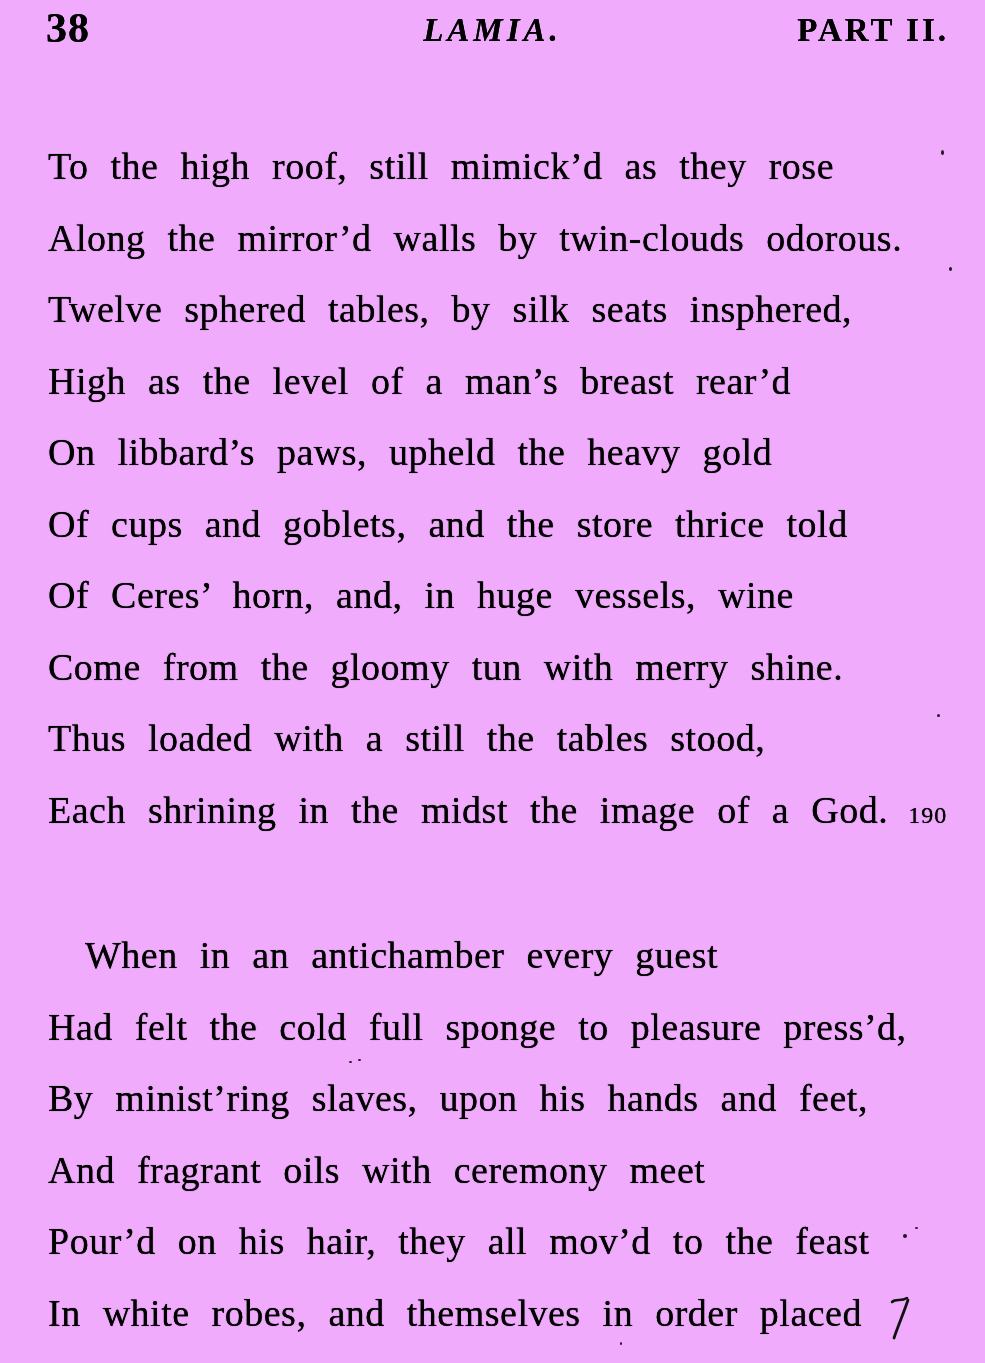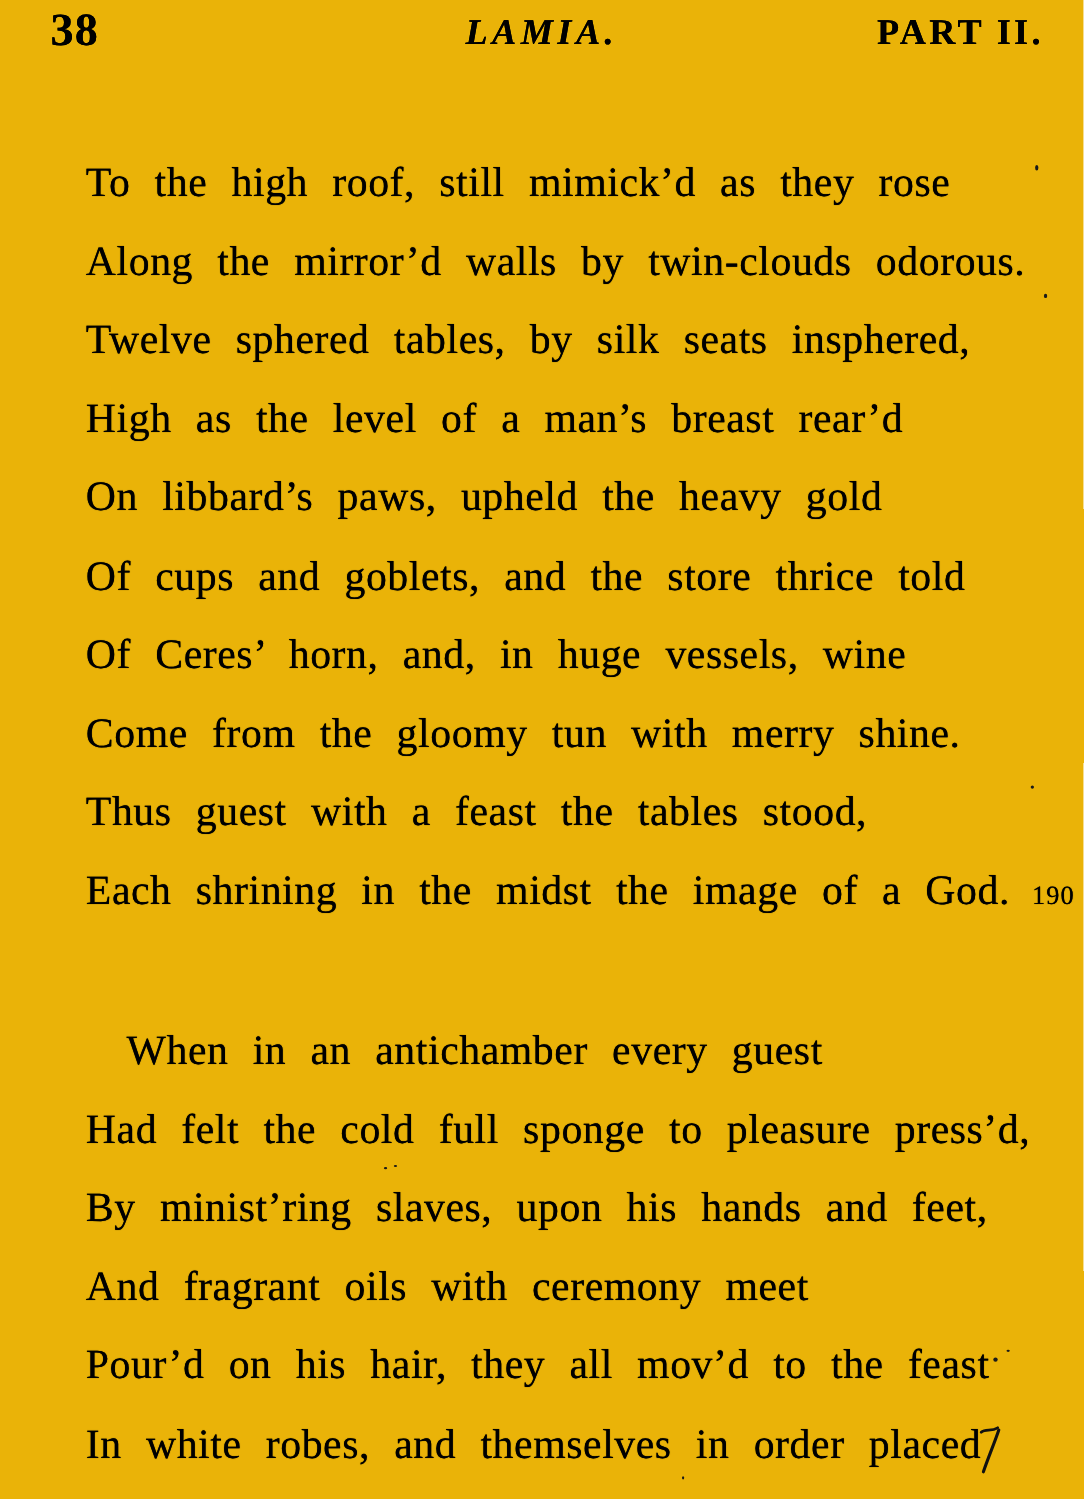--- a/index.html
+++ b/index.html
@@ -4,21 +4,21 @@
 <style>
   html, body {
     margin: 0;
     padding: 0;
     background: #ffffff;
   }
   .page {
     position: relative;
     width: 985px;
     height: 1363px;
-    background: #eab308;
+    background: #f0abfc;
     color: #000000;
     font-family: "Liberation Serif", "DejaVu Serif", serif;
     overflow: hidden;
   }
   
   .page-number {
     position: absolute;
     left: 46px;
     top: 4px;
     font-size: 42px;
@@ -55,21 +55,20 @@
     right: 28px;
     font-size: 38px;
     letter-spacing: 0.5px;
     word-spacing: 12px;
     text-shadow: 0 0 0.7px #000;
   }
   .poem-line {
     height: 71.5px;
     line-height: 71.5px;
     white-space: nowrap;
-    margin-left: 30px;
   }
   .poem-line.indent {
     padding-left: 37px;
   }
   .stanza-break {
     height: 74px;
   }
   .margin-lineno {
     font-size: 24px;
     margin-left: 20px;
@@ -99,21 +98,21 @@
   <div class="poem">
 
     <div class="poem-line">To the high roof, still mimick’d as they rose</div>
     <div class="poem-line">Along the mirror’d walls by twin-clouds odorous.</div>
     <div class="poem-line">Twelve sphered tables, by silk seats insphered,</div>
     <div class="poem-line">High as the level of a man’s breast rear’d</div>
     <div class="poem-line">On libbard’s paws, upheld the heavy gold</div>
     <div class="poem-line">Of cups and goblets, and the store thrice told</div>
     <div class="poem-line">Of Ceres’ horn, and, in huge vessels, wine</div>
     <div class="poem-line">Come from the gloomy tun with merry shine.</div>
-    <div class="poem-line">Thus guest with a feast the tables stood,</div>
+    <div class="poem-line">Thus loaded with a still the tables stood,</div>
 
     <div class="poem-line">
       <span>Each shrining in the midst the image of a God.</span><span class="margin-lineno">190</span>
     </div>
 
     <div class="stanza-break"></div>
 
     <div class="poem-line indent">When in an antichamber every guest</div>
     <div class="poem-line">Had felt the cold full sponge to pleasure press’d,</div>
     <div class="poem-line">By minist’ring slaves, upon his hands and feet,</div>

